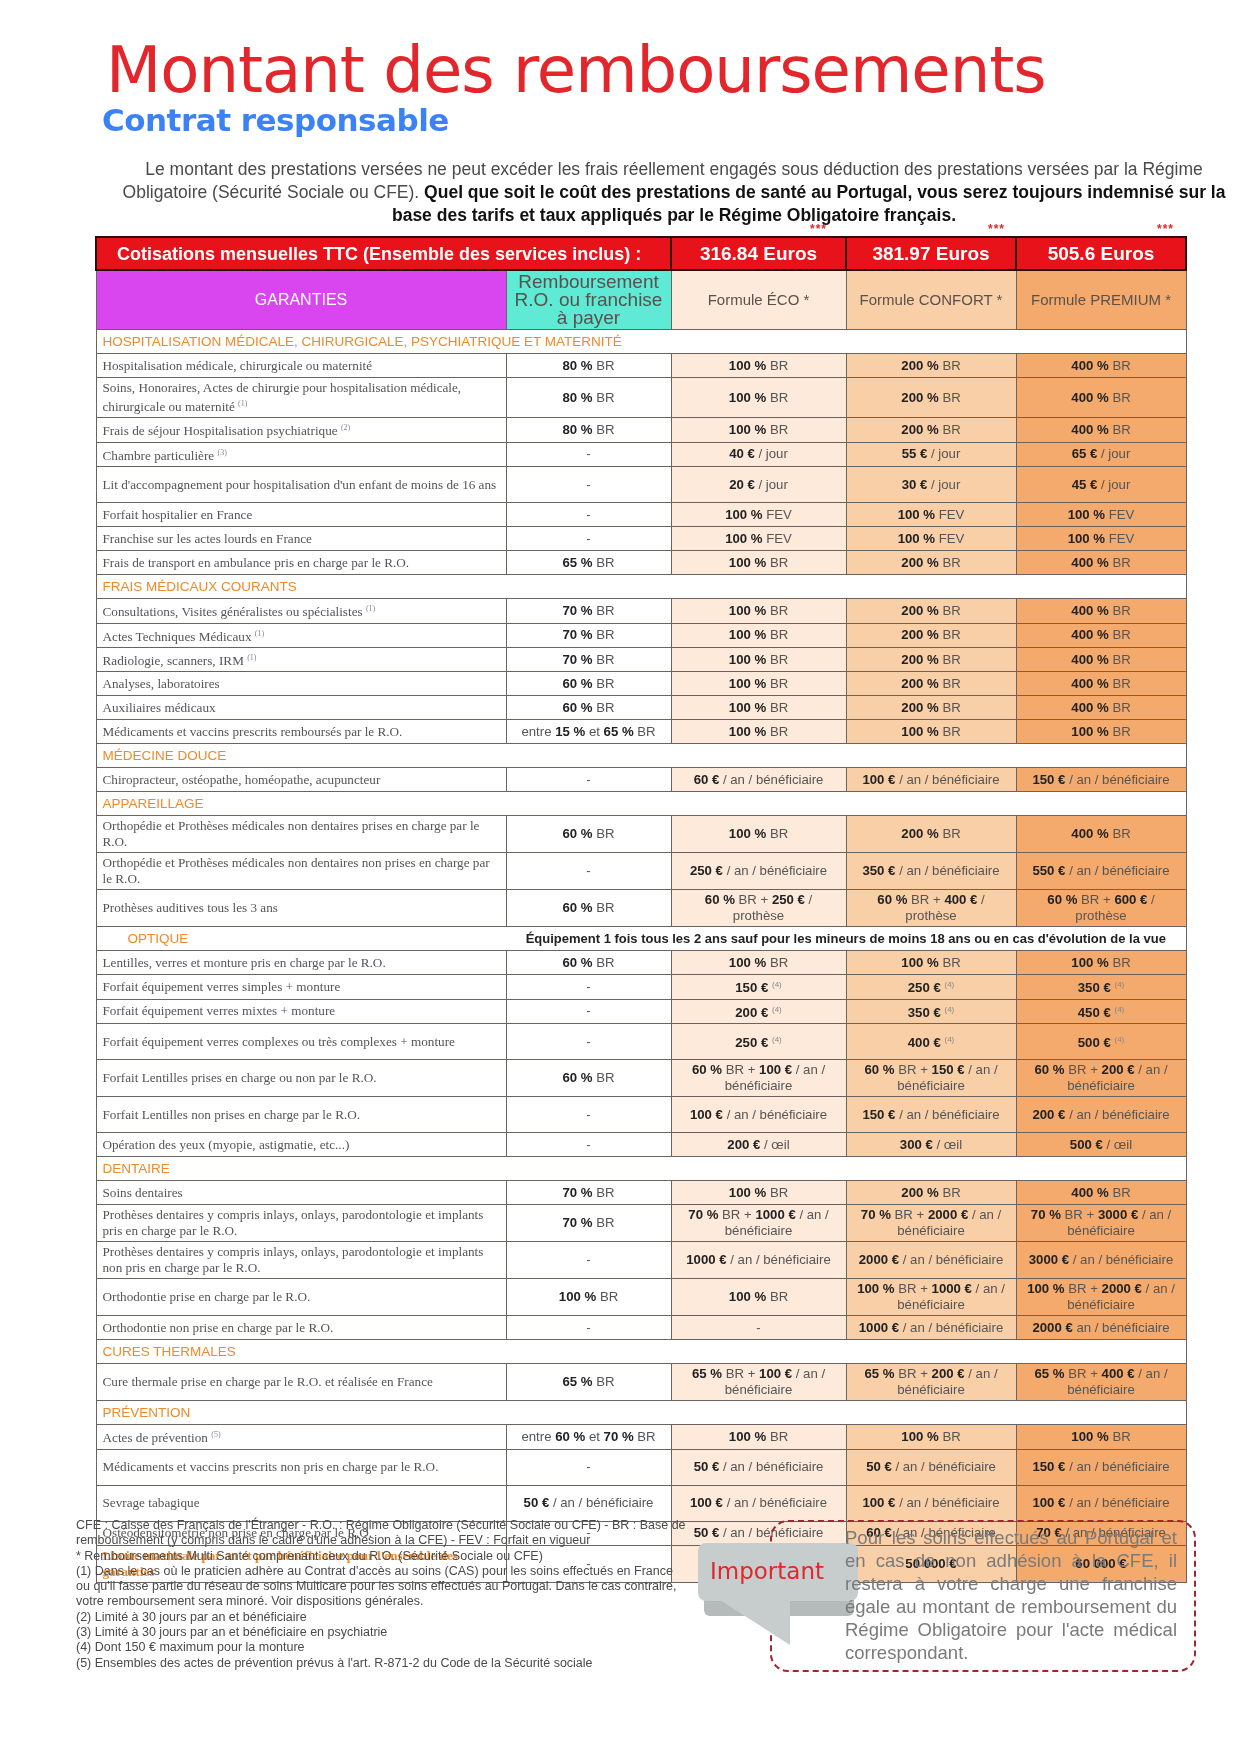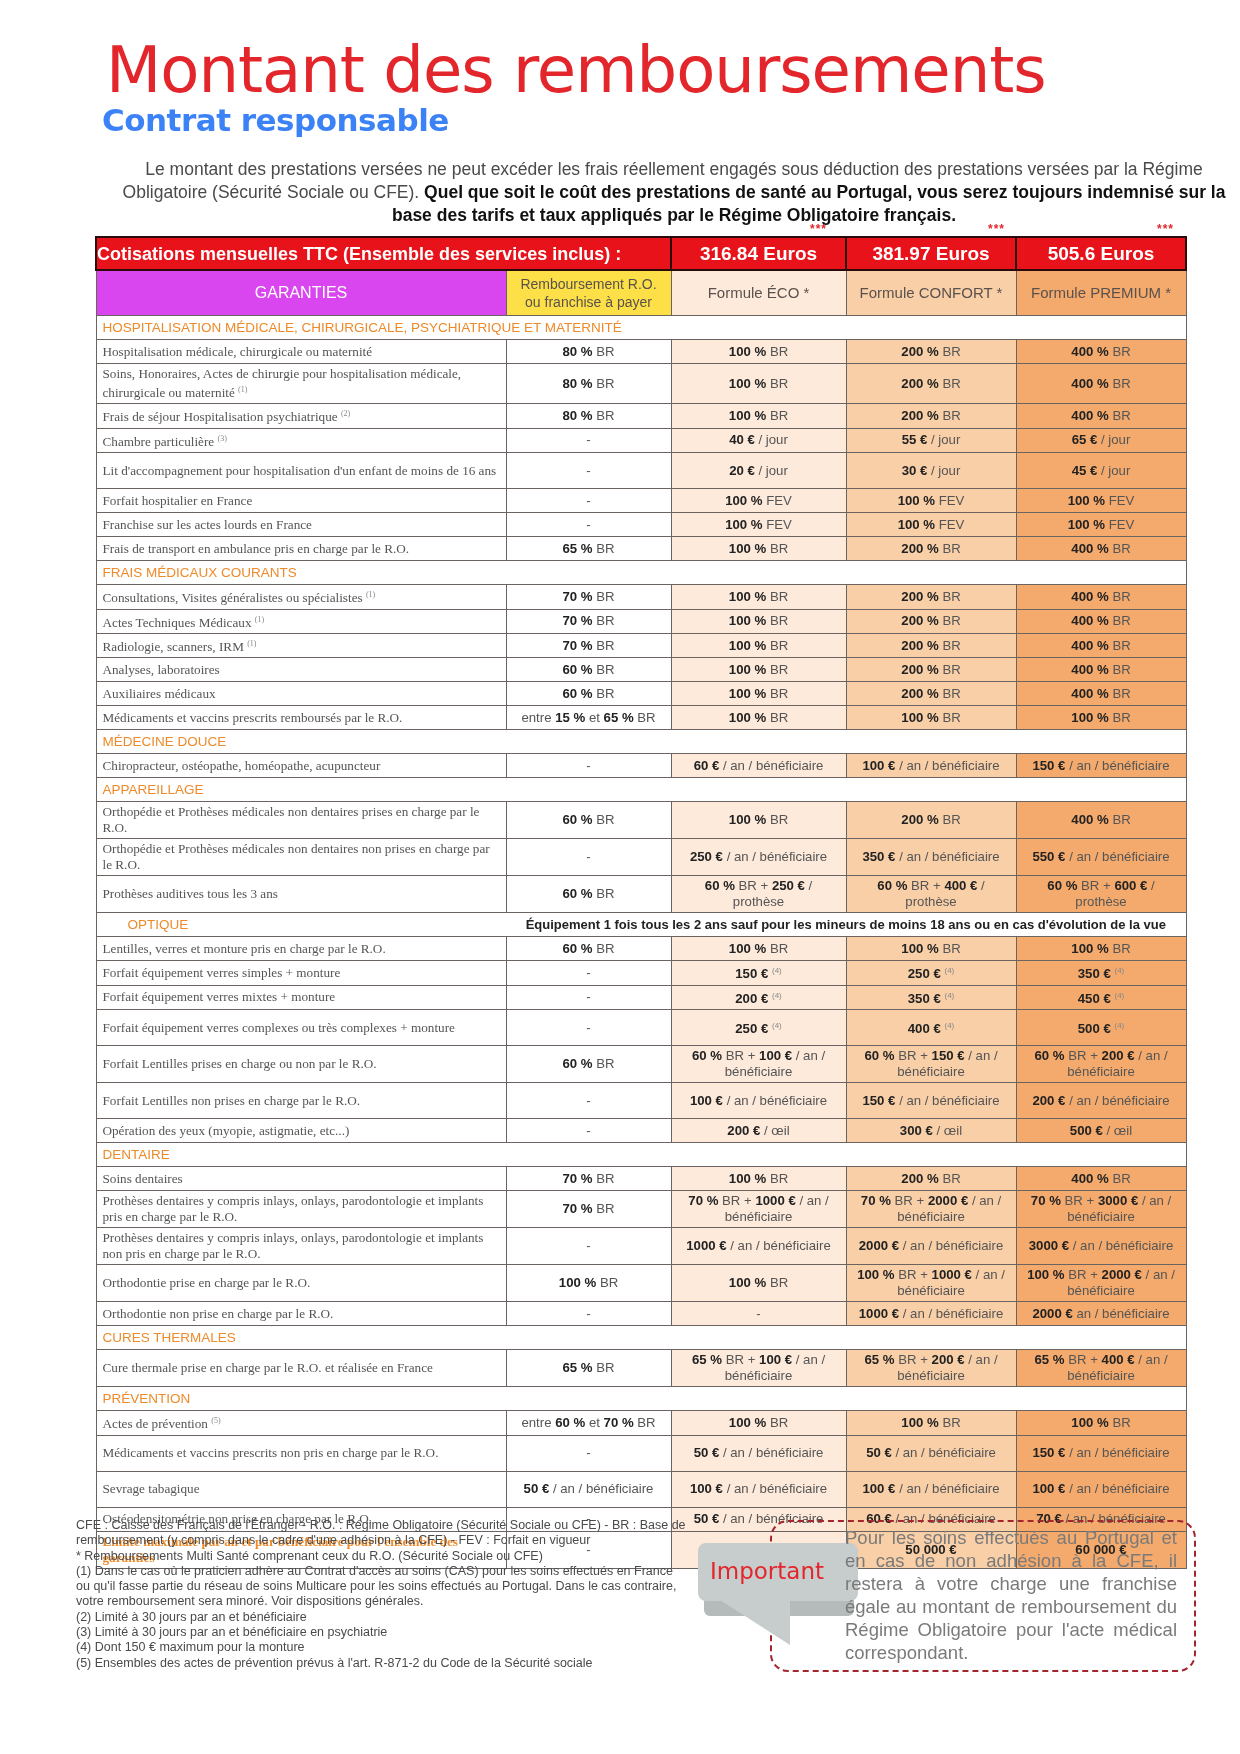--- a/index.html
+++ b/index.html
@@ -12,24 +12,24 @@
   .intro { position:absolute; left:102px; top:150px; width:1128px; font-size:17.5px; line-height:23px;
            color:#4a4a4a; text-align:left; }
   .intro b { color:#111; font-weight:bold; }
   .stars { position:absolute; top:222px; color:#e3262b; font-size:12px; font-weight:bold; letter-spacing:1px; }
 
   table.grid { position:absolute; left:95px; top:236px; width:1090px; border-collapse:collapse;
                table-layout:fixed; font-size:13.2px; }
   table.grid td { border:1px solid #6b6360; padding:2px 6px; vertical-align:middle; line-height:16px; }
   tr.cotis td { background:#e8121a; color:#ffffff; font-weight:bold; font-size:19px;
                 height:27px; text-align:center; border:2px solid #2a0a0a; }
-  tr.cotis td.lbl { text-align:left; font-size:18px; padding-left:0; }
+  tr.cotis td.lbl { text-align:left; font-size:18px; padding-left:20px; }
   tr.head td { height:40px; text-align:center; font-size:15px; color:#5a514d; }
   tr.head td.garanties { background:#d946ef; color:#ffffff; font-size:16px; }
-  tr.head td.ro { background:#fde047; font-size:14px; line-height:18px; }
+  tr.head td.ro { background:#5eead4; font-size:19px; line-height:18px; }
   td.eco  { background:#fdeadb; }
   td.conf { background:#f9cfa8; }
   td.prem { background:#f4aa6c; }
   tr.section td { background:#ffffff; color:#ee8a2a; font-size:13.5px; height:19px;
                   text-transform:none; padding-left:6px; }
   tr.section td.note { color:#222; font-weight:bold; text-align:center; font-size:13px; }
   tr.row td { height:19px; }
   tr.row td.label { color:#555;font-family:Liberation Serif, serif; }
   tr.row td.val { text-align:center; color:#555; }
   tr.row td.val b { color:#222; }

